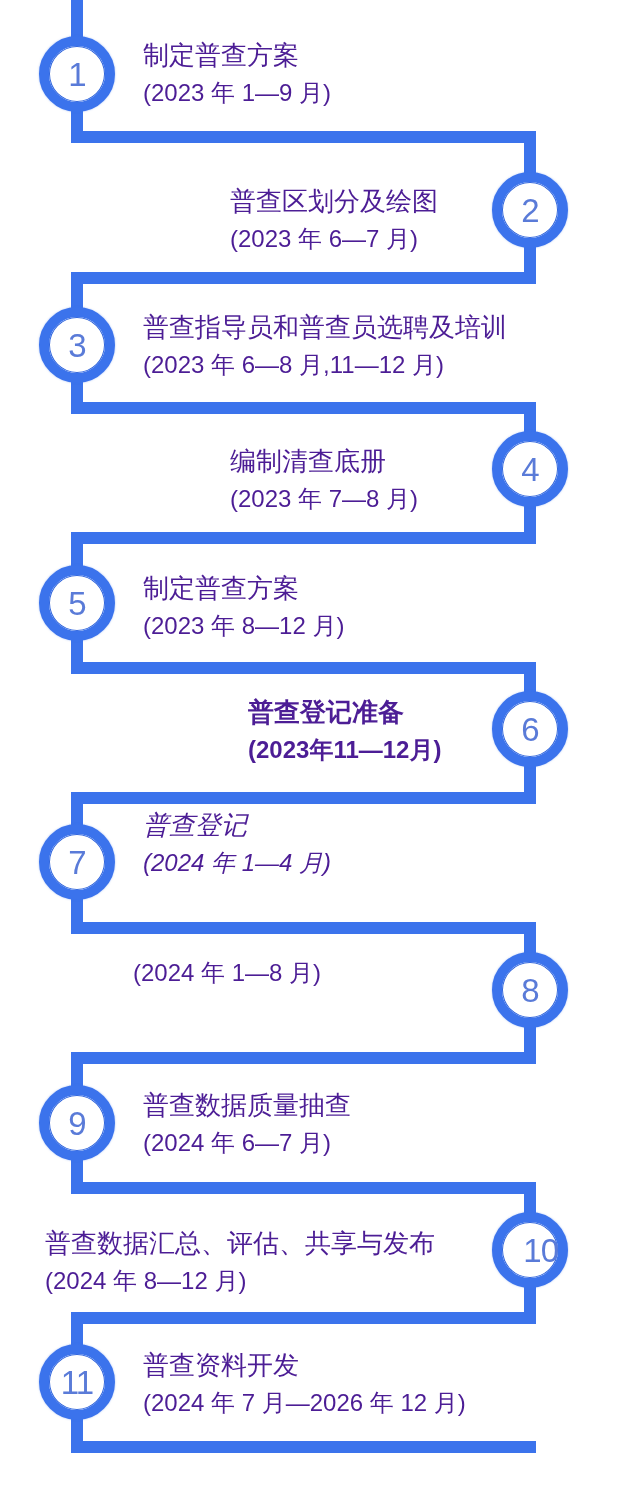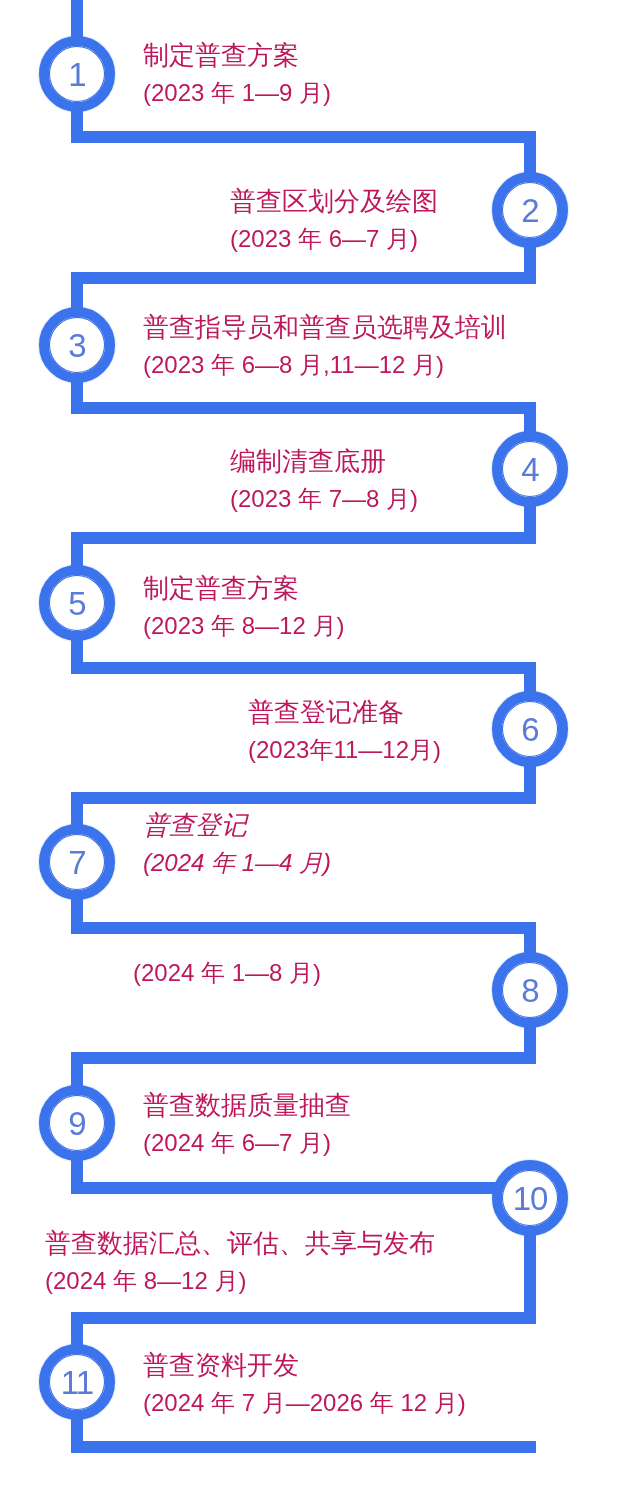--- a/index.html
+++ b/index.html
@@ -12,21 +12,21 @@
     position: absolute; width: 56px; height: 56px; border-radius: 50%;
     border: 10px solid #3b73ec; background: #ffffff;
     box-shadow: inset 0 0 0 1px #2f64dc, 0 0 2px rgba(59,115,236,0.5);
     display: flex; align-items: center; justify-content: center;
     box-sizing: content-box;
   }
   .node .num {
     color: #5a7bd8; font-family: "Liberation Sans", "DejaVu Sans", sans-serif;
     font-size: 33px; line-height: 1; letter-spacing: -1px;
   }
-  .step { position: absolute; color: #be185d; font-size: 26px; line-height: 37px; white-space: nowrap; }
+  .step { position: absolute; color: #4c1d95; font-size: 26px; line-height: 37px; white-space: nowrap; }
   .step .title, .step .date { display: block; }
   .step .date { font-family: "Liberation Sans", "DejaVu Sans", sans-serif; font-size: 24px; }
 </style>
 </head>
 <body>
 
 <div>
 
   <div class="seg" style="left:71px;top:0px;width:12px;height:143px;"></div>
   <div class="seg" style="left:71px;top:272px;width:12px;height:141px;"></div>
@@ -74,21 +74,21 @@
   </div>
 <div class="node" style="left:39px;top:824px;">
     <span class="num">7</span>
   </div>
 <div class="node" style="left:492px;top:952px;">
     <span class="num">8</span>
   </div>
 <div class="node" style="left:39px;top:1085px;">
     <span class="num">9</span>
   </div>
-<div class="node" style="left:492px;top:1160px;">
+<div class="node" style="left:492px;top:1212px;justify-content:flex-end;">
     <span class="num">10</span>
   </div>
 <div class="node" style="left:39px;top:1344px;">
     <span class="num">11</span>
   </div>
 
 <div class="step" style="left:143px;top:37px;">
   <span class="title">制定普查方案</span>
   <span class="date">(2023 年 1—9 月)</span>
 </div>
@@ -101,21 +101,21 @@
   <span class="date">(2023 年 6—8 月,11—12 月)</span>
 </div>
 <div class="step" style="left:230px;top:443px;">
   <span class="title">编制清查底册</span>
   <span class="date">(2023 年 7—8 月)</span>
 </div>
 <div class="step" style="left:143px;top:570px;">
   <span class="title">制定普查方案</span>
   <span class="date">(2023 年 8—12 月)</span>
 </div>
-<div class="step" style="left:248px;top:694px;">
+<div class="step" style="left:248px;top:694px;font-weight:bold;">
   <span class="title">普查登记准备</span>
   <span class="date">(2023年11—12月)</span>
 </div>
 <div class="step" style="left:143px;top:807px;font-style:italic;">
   <span class="title">普查登记</span>
   <span class="date">(2024 年 1—4 月)</span>
 </div>
 <div class="step" style="left:133px;top:954px;">
   <span class="date">(2024 年 1—8 月)</span>
 </div>

